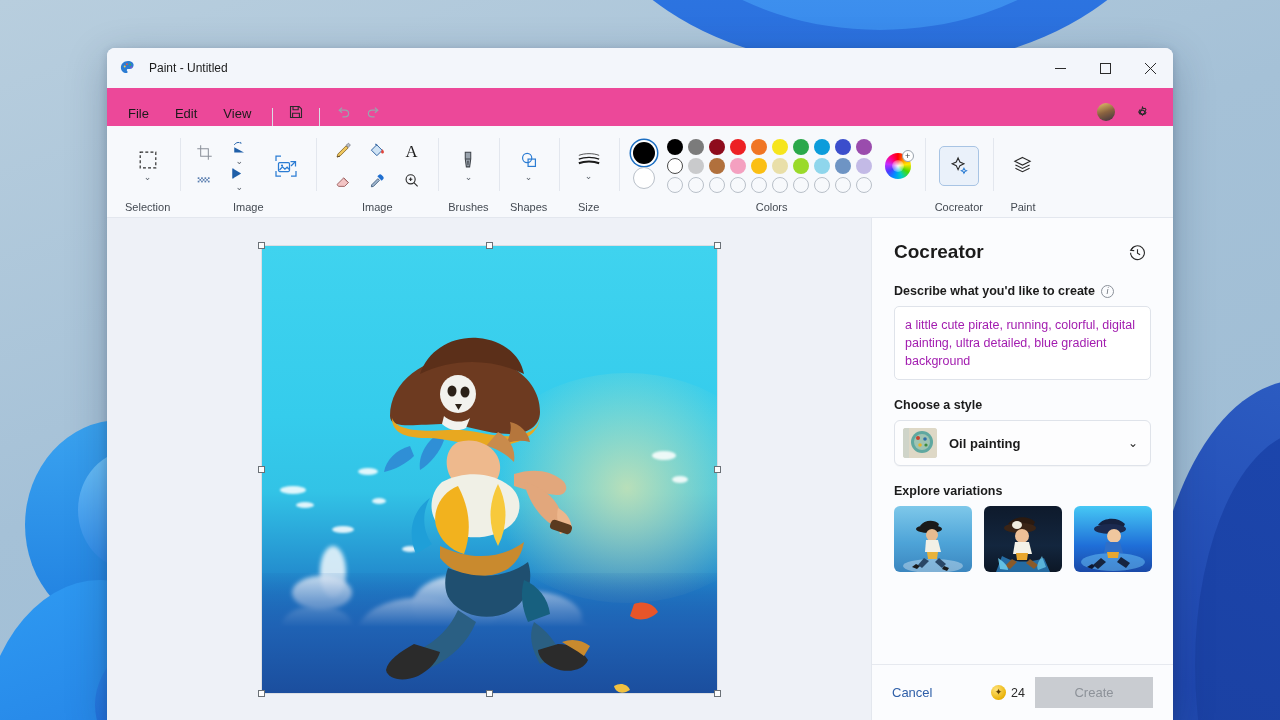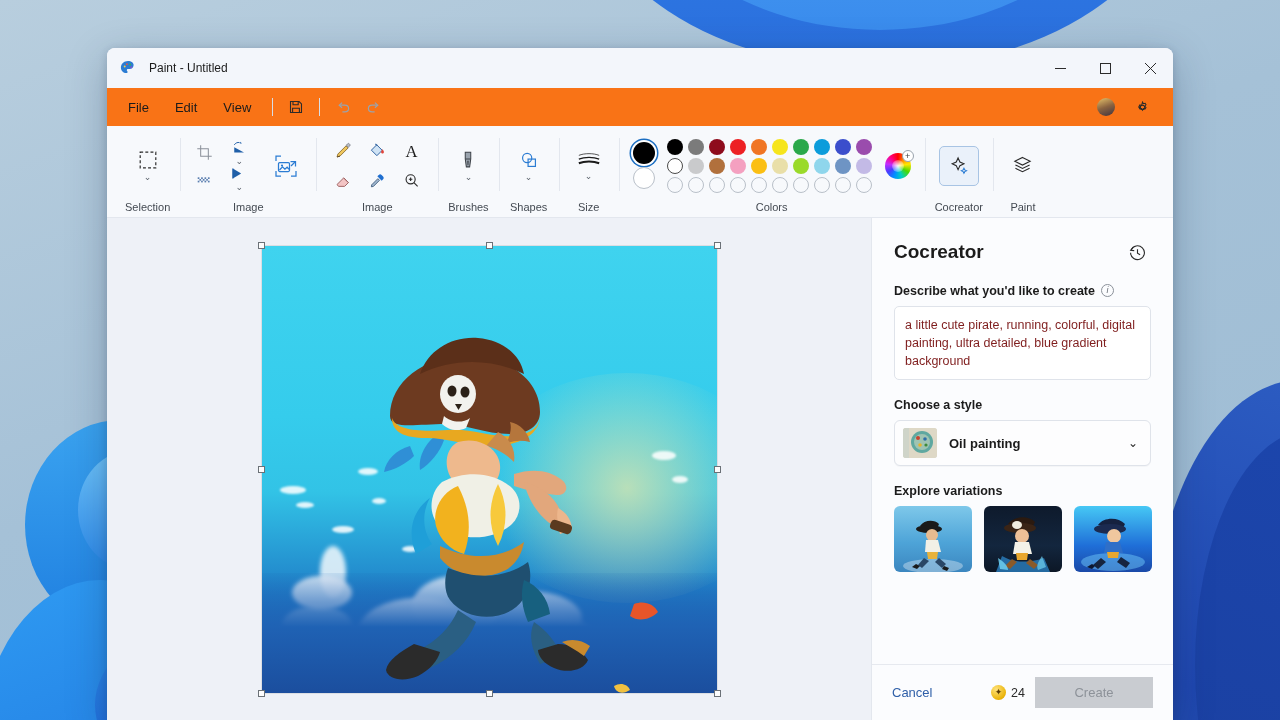--- a/index.html
+++ b/index.html
@@ -66,22 +66,22 @@
   
   .titlebar { height: 40px; display: flex; align-items: center;
     background: #f3f6fb; position: relative; flex: none; }
   .app-icon { width: 18px; height: 18px; margin-left: 12px; margin-right: 12px; }
   .title-text { font-size: 12px; color: #1b1b1b; }
   .wincontrols { margin-left: auto; display: flex; height: 40px; }
   .wcbtn { width: 45px; height: 40px; display: flex; align-items: center;
     justify-content: center; color: #2b2b2b; }
 
   
-  .menubar { height: 38px; display: flex; align-items: center; padding: 0 8px;
-    background: #f97316; flex: none; position: relative; }
+  .menubar { height: 38px; display: flex; align-items: flex-end; padding: 0 8px;
+    background: #ec4899; flex: none; position: relative; }
   .menu-item { font-size: 13px; color: #1b1b1b; padding: 5px 13px;
     border-radius: 5px; }
   .mb-sep { width: 1px; height: 18px; background: #d8dde5; margin: 0 8px; }
   .icon-btn { width: 30px; height: 28px; display: flex; align-items: center;
     justify-content: center; border-radius: 5px; color: #2b2b2b; }
   .icon-btn.dim { color: #9aa3ad; }
   .menubar-right { margin-left: auto; display: flex; align-items: center; gap: 6px;
     padding-right: 8px; }
   .avatar { width: 18px; height: 18px; border-radius: 50%;
     background: linear-gradient(160deg,#e8c36a 0%,#8a6340 50%,#3c3240 100%); }
@@ -149,26 +149,26 @@
   
   .panel { width: 302px; background: #fbfcfe; border-left: 1px solid #e3e7ee;
     display: flex; flex-direction: column; margin: 0 0 0 0; }
   .panel-inner { flex: 1; padding: 20px 22px 0; overflow: hidden; }
   .panel-head { display: flex; align-items: center; justify-content: space-between;
     margin-bottom: 18px; }
   .panel-title { font-size: 19px; color: #1b1b1b; font-weight: 600; }
   .hist-btn { width: 28px; height: 28px; display:flex; align-items:center;
     justify-content:center; border-radius: 5px; color: #2b2b2b; }
   .field-label { font-size: 12.5px; color: #1b1b1b; font-weight: 600;
-    display: flex; align-items: flex-start; gap: 6px; margin-bottom: 8px; }
+    display: flex; align-items: center; gap: 6px; margin-bottom: 8px; }
   .info-i { width: 13px; height: 13px; border-radius: 50%; border: 1px solid #8a9099;
     font-size: 9px; line-height: 11px; text-align: center; color: #6a7078;
     font-weight: 400; font-style: italic; }
   .prompt-box { background: #fff; border: 1px solid #dfe3ea; border-radius: 5px;
-    padding: 9px 10px; font-size: 12.5px; line-height: 1.45; color: #7f1d1d;
+    padding: 9px 10px; font-size: 12.5px; line-height: 1.45; color: #a21caf;
     min-height: 72px; }
   .section-label { font-size: 12.5px; color: #1b1b1b; font-weight: 600;
     margin: 18px 0 8px; }
   .style-select { background: #fdfdfe; border: 1px solid #dfe3ea; border-radius: 6px;
     height: 46px; display: flex; align-items: center; padding: 0 12px 0 8px; gap: 12px;
     box-shadow: 0 1px 1px rgba(0,0,0,.03); }
   .style-thumb { width: 34px; height: 30px; border-radius: 3px; flex: none;
     background: linear-gradient(135deg,#e8e2d2 0%,#cfd6cf 100%); position: relative;
     overflow: hidden; }
   .style-name { font-size: 13px; color: #1b1b1b; font-weight: 600; flex: 1; }

